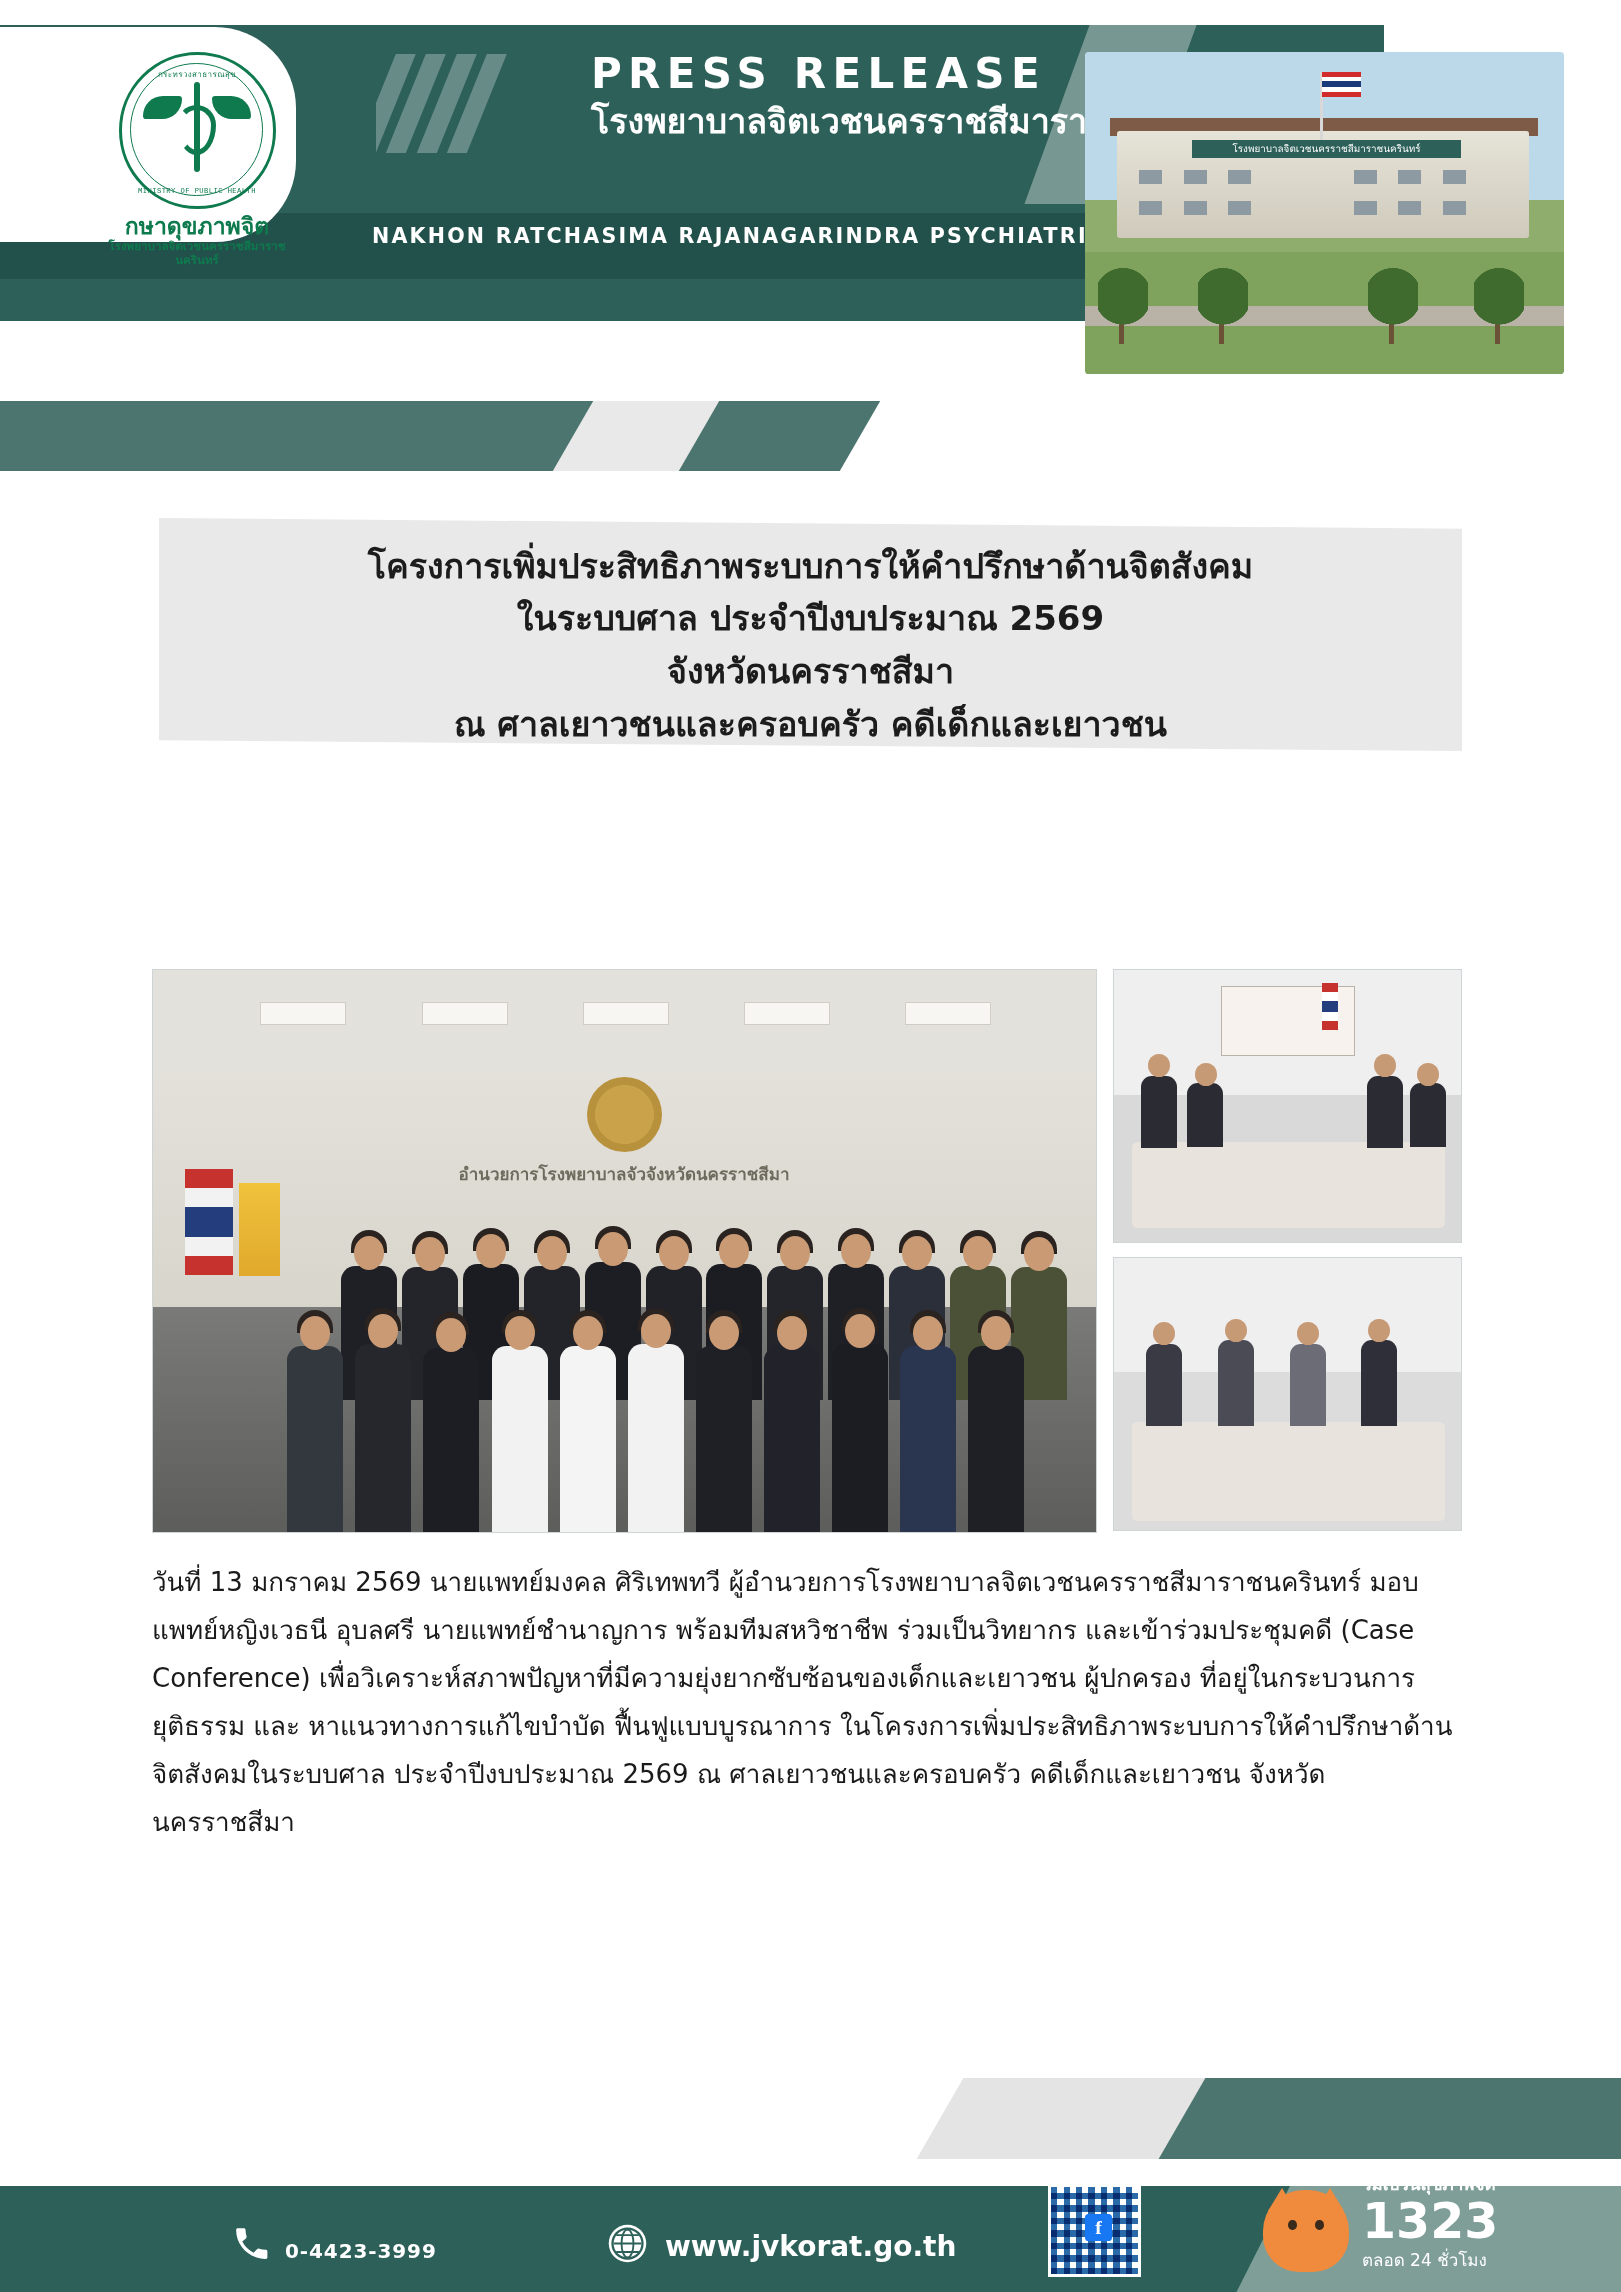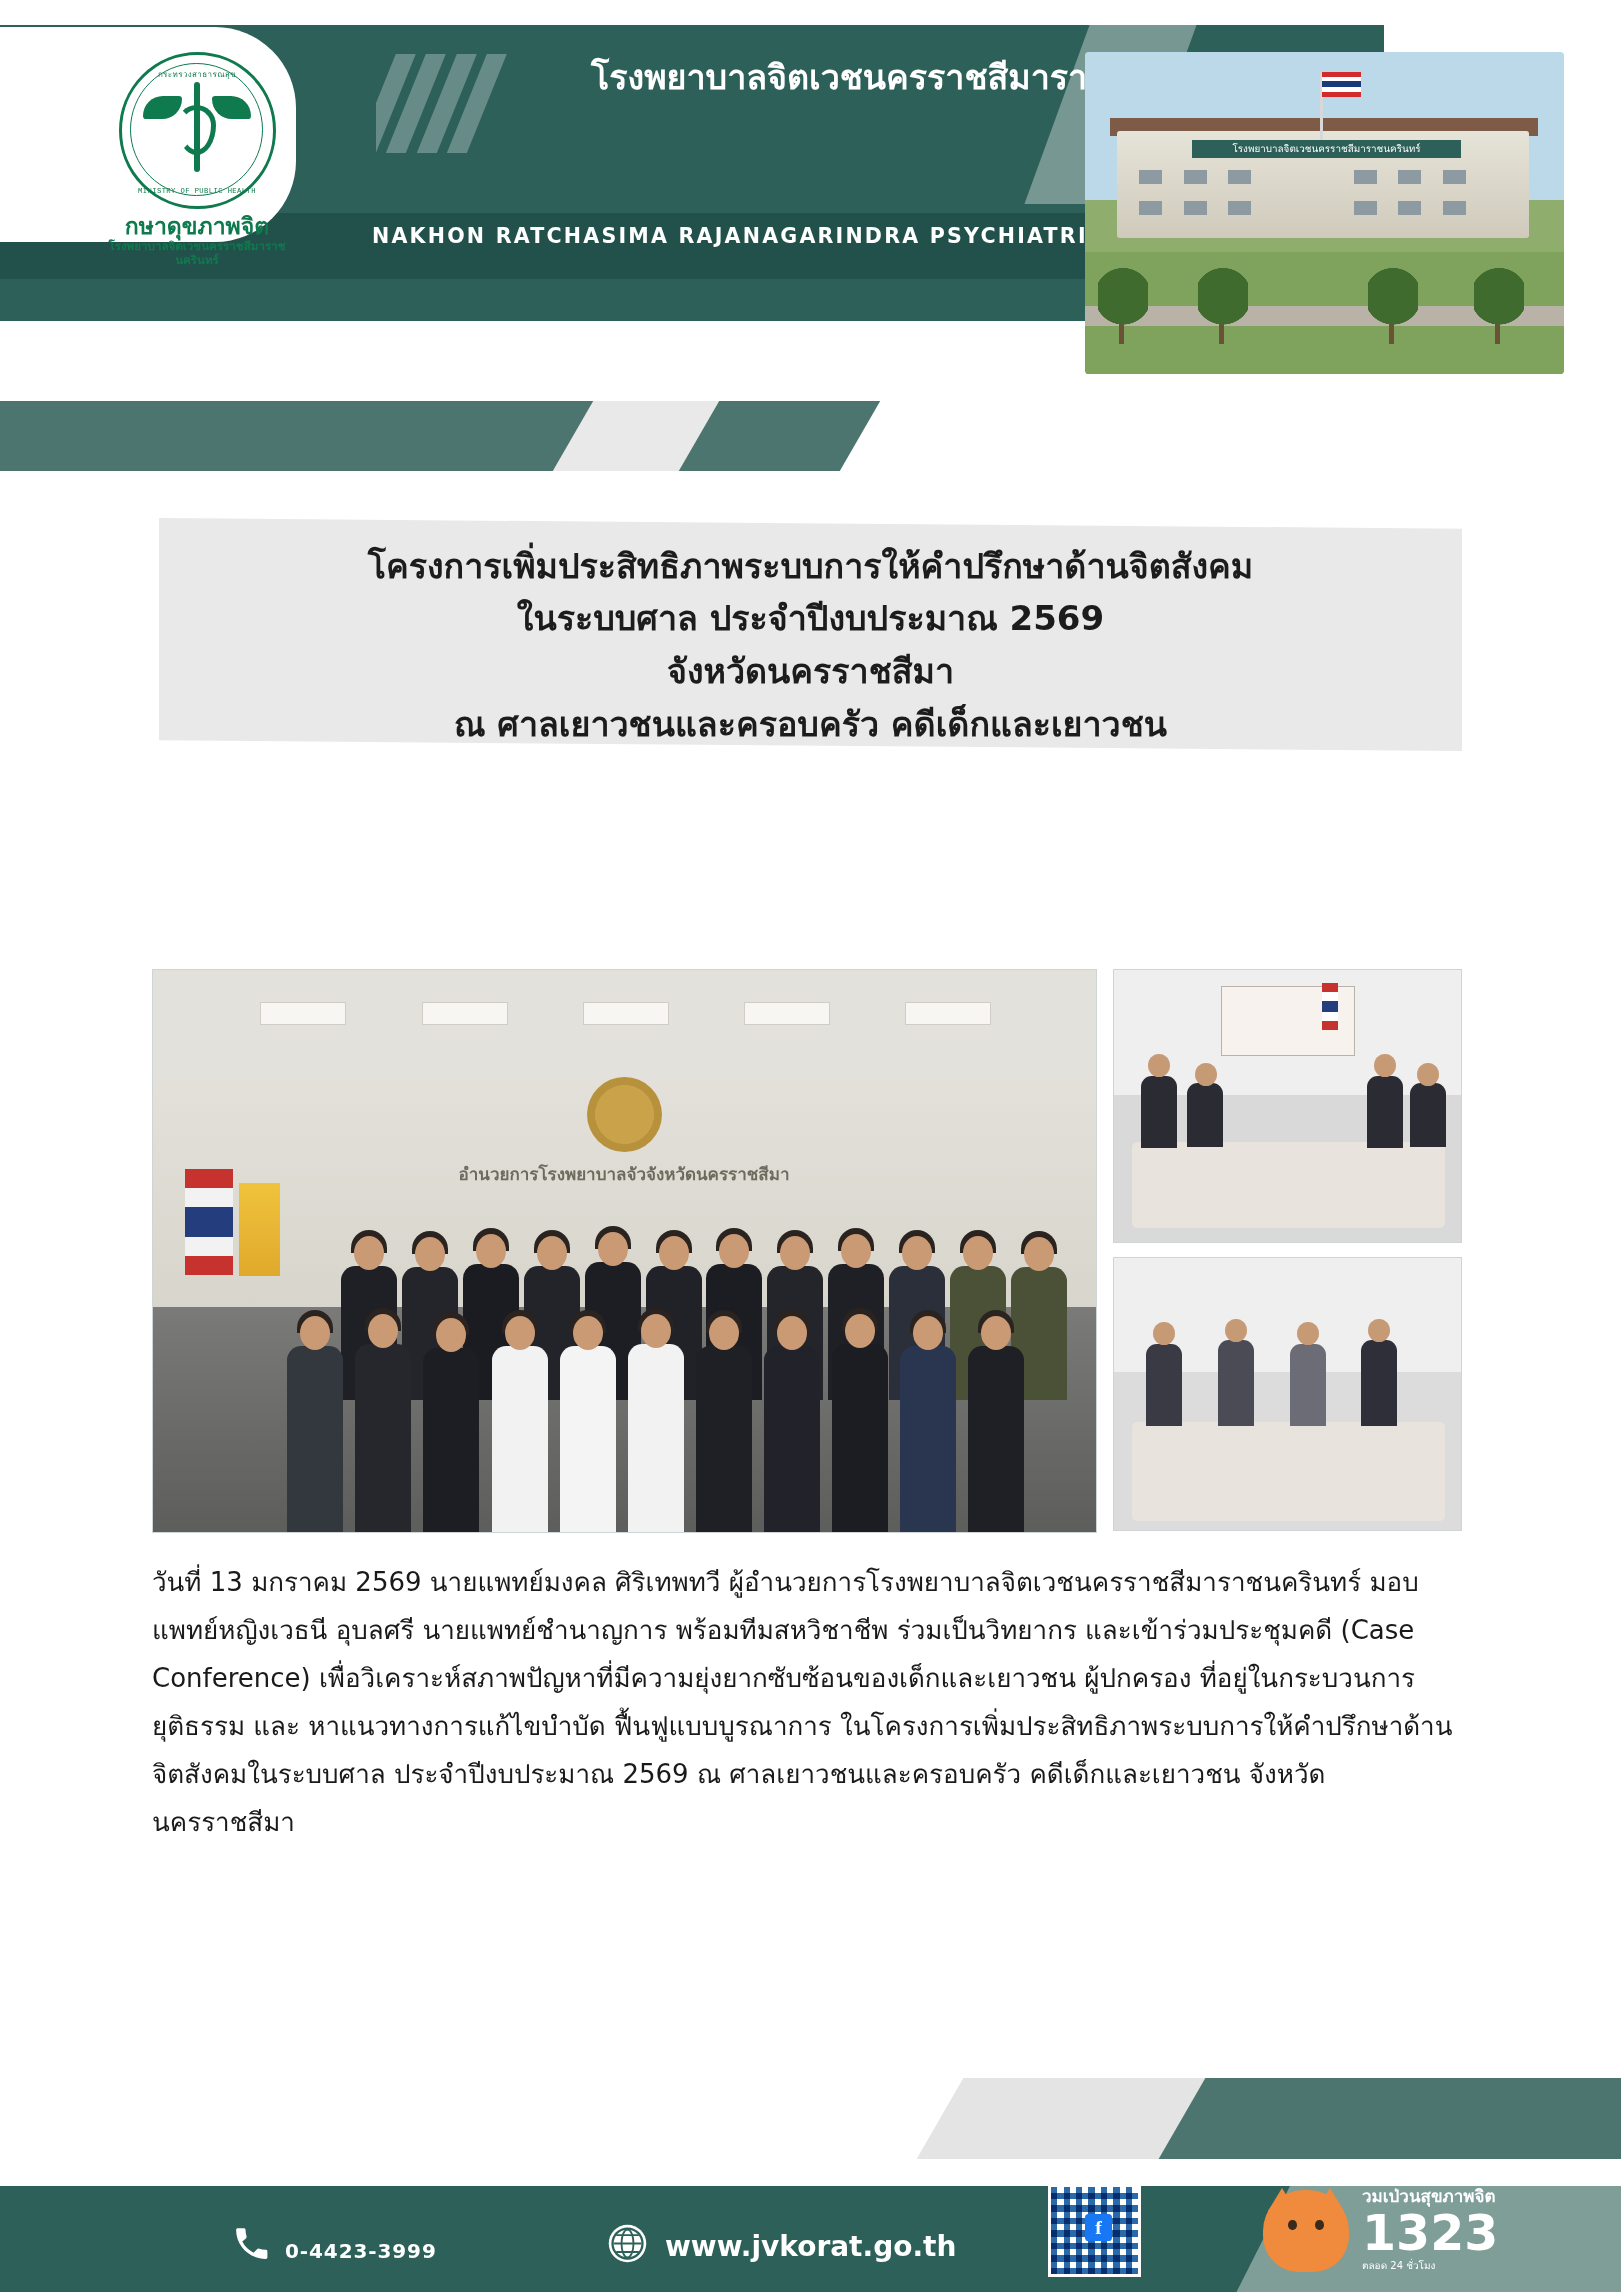--- a/index.html
+++ b/index.html
@@ -387,21 +387,21 @@
   .hotline .ear-r { right: 5.4px; }
   .hotline .eye {
     position: absolute; top: 30px; width: 9px; height: 10.7px;
     background: #3a2a1c; border-radius: 50%;
   }
   .hotline-text {
     position: absolute; left: 99px; bottom: 3.6px; color: #fff;
   }
   .hotline-top { font-size: 17px; font-weight: bold; }
   .hotline-num { font-size: 49px; font-weight: bold; line-height: 1; }
-  .hotline-sub { font-size: 10px; }
+  .hotline-sub { font-size: 17px; }
 </style>
 </head>
 <body>
 
 <div class="page">
 
   <div class="header">
     <div class="hdr-green-block"></div>
     <div class="hdr-accent-1"></div>
     <div class="hdr-dark-bar"></div>
@@ -422,20 +422,21 @@
         <div class="wing-l"></div>
         <div class="wing-r"></div>
         <div class="snake"></div>
         <div class="seal-text-bottom">MINISTRY OF PUBLIC HEALTH</div>
       </div>
       <div class="logo-th">กษาดุขภาพจิต</div>
       <div class="logo-th2">โรงพยาบาลจิตเวชนครราชสีมาราชนครินทร์</div>
     </div>
 
     <div class="hdr-title">
+      <div class="press-release">PRESS  RELEASE</div>
       <div class="hosp-th">โรงพยาบาลจิตเวชนครราชสีมาราชนครินทร์</div>
     </div>
     <div class="hosp-en">NAKHON  RATCHASIMA  RAJANAGARINDRA  PSYCHIATRIC  HOSPITAL</div>
 
     <div class="hdr-photo">
       <div class="road"></div>
       <div class="bldg-roof"></div>
       <div class="bldg"></div>
       <div class="bldg-sign">โรงพยาบาลจิตเวชนครราชสีมาราชนครินทร์</div>
       <div class="win" style="left:54px; top:118px"></div>

